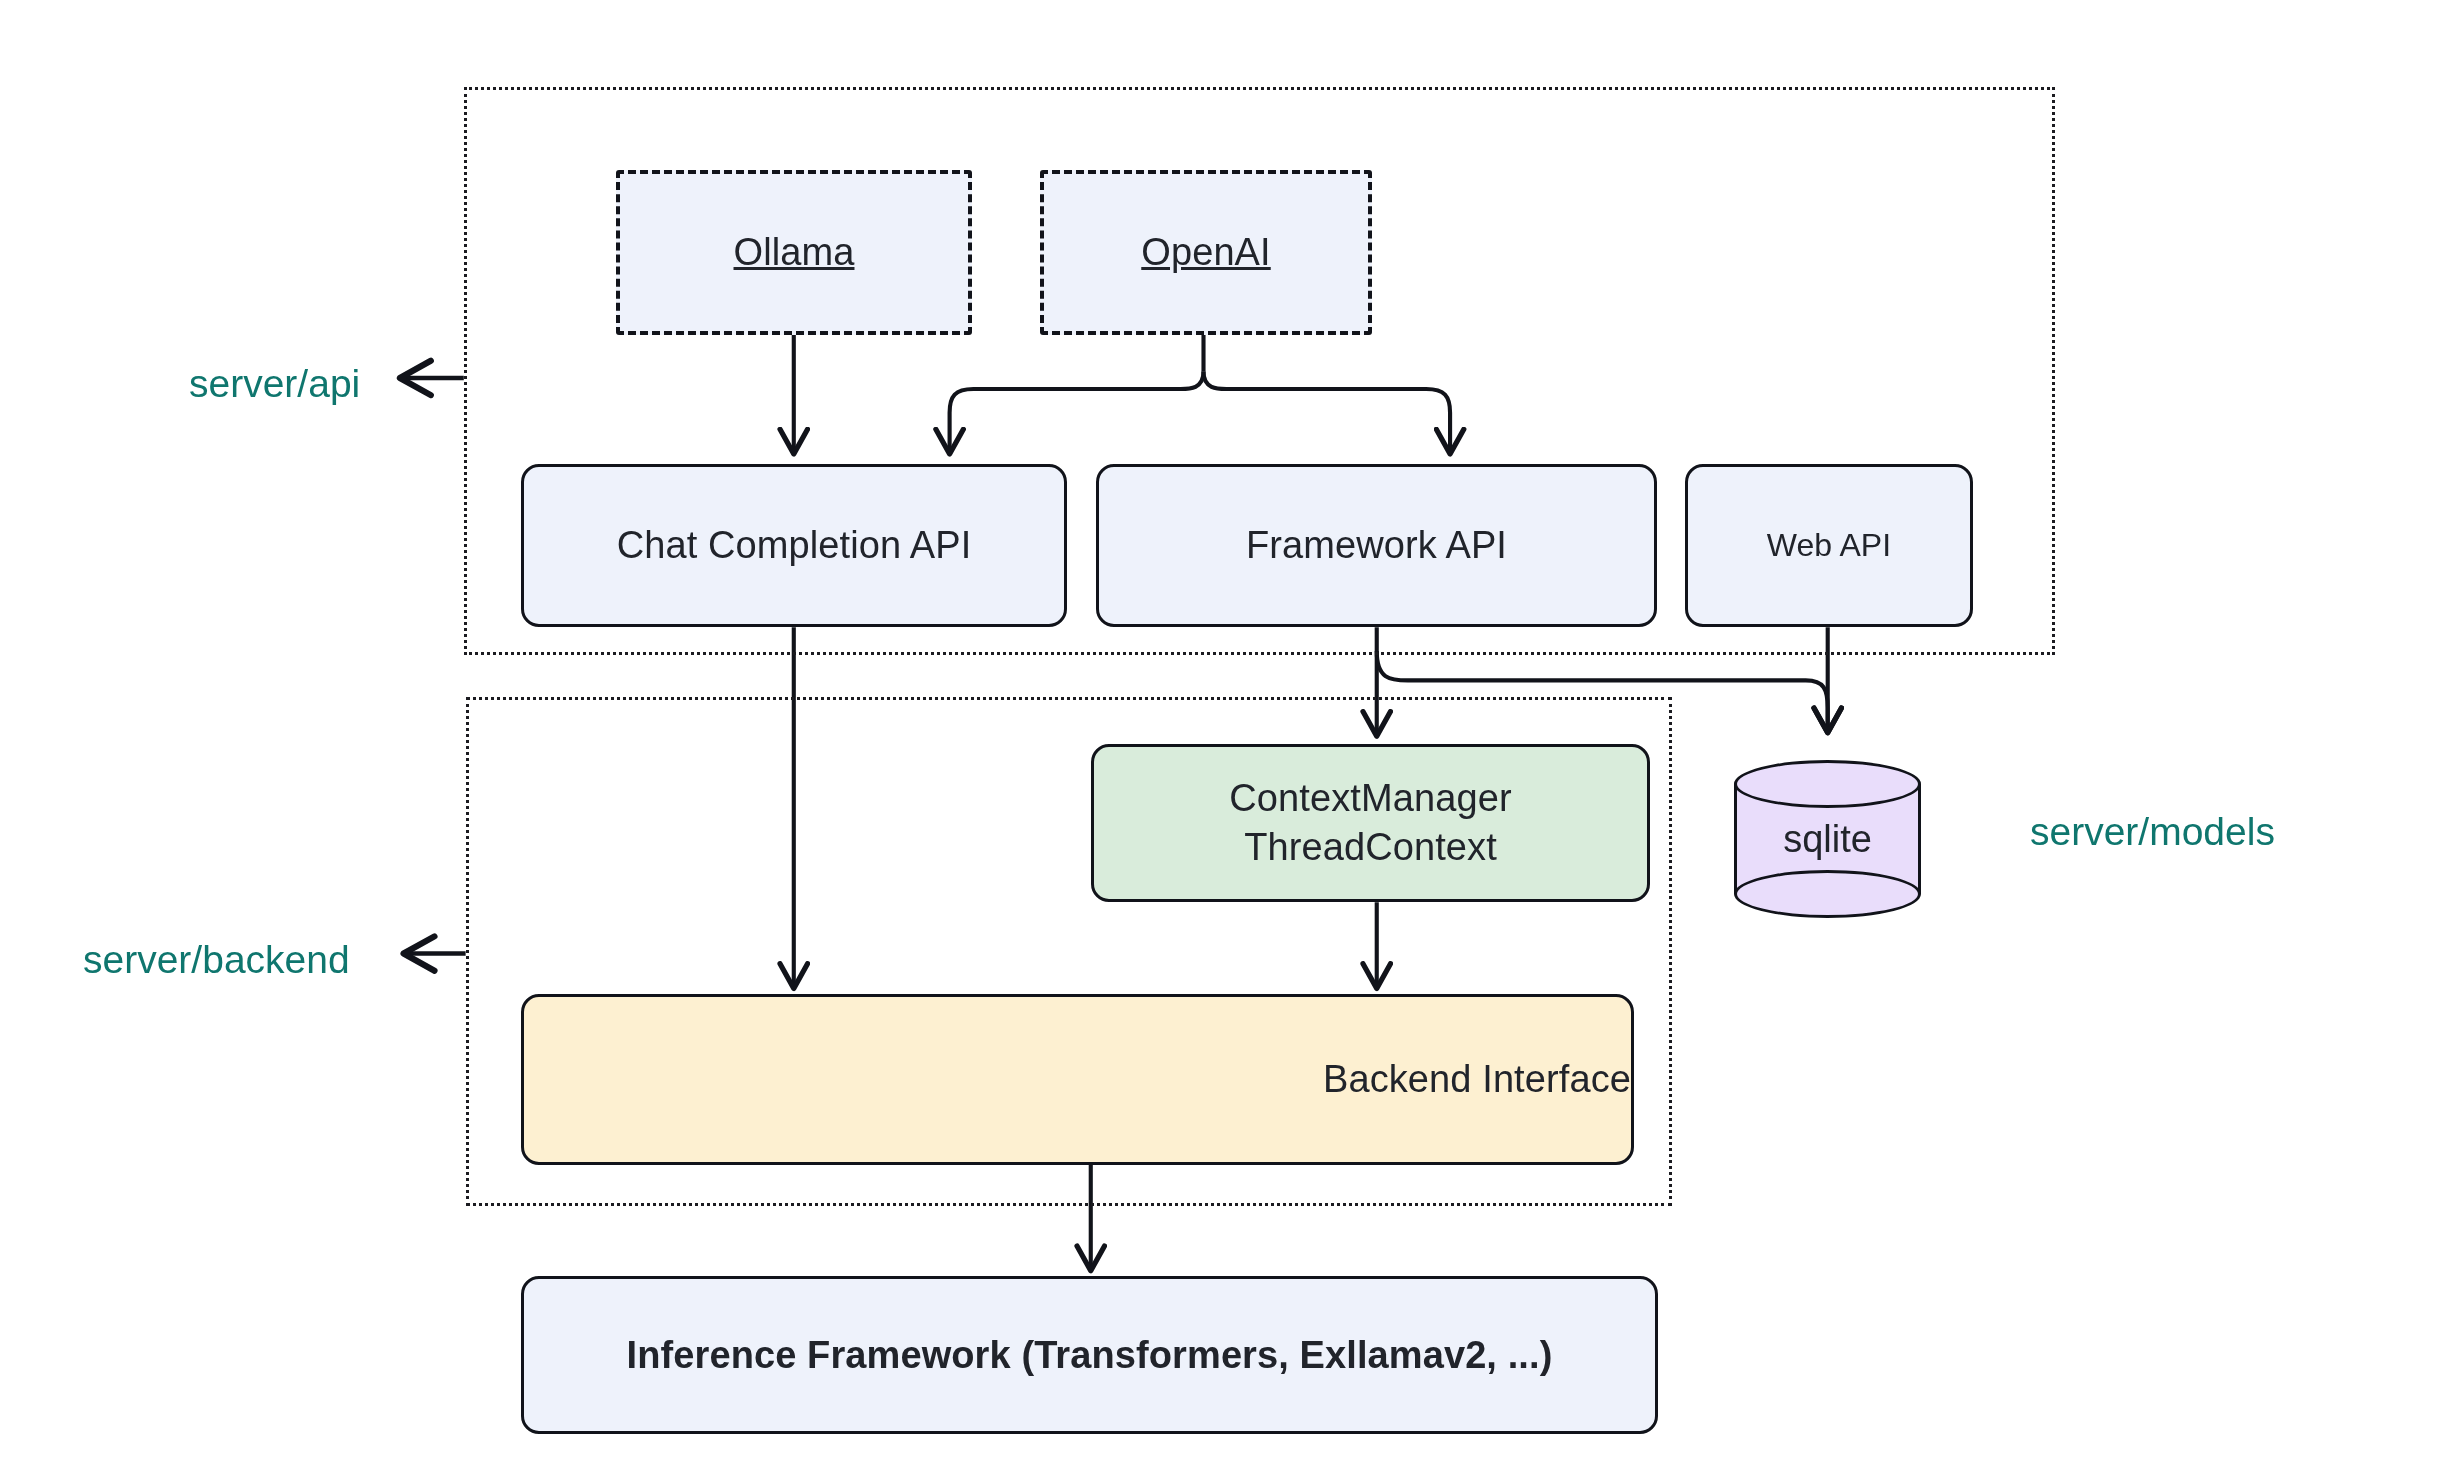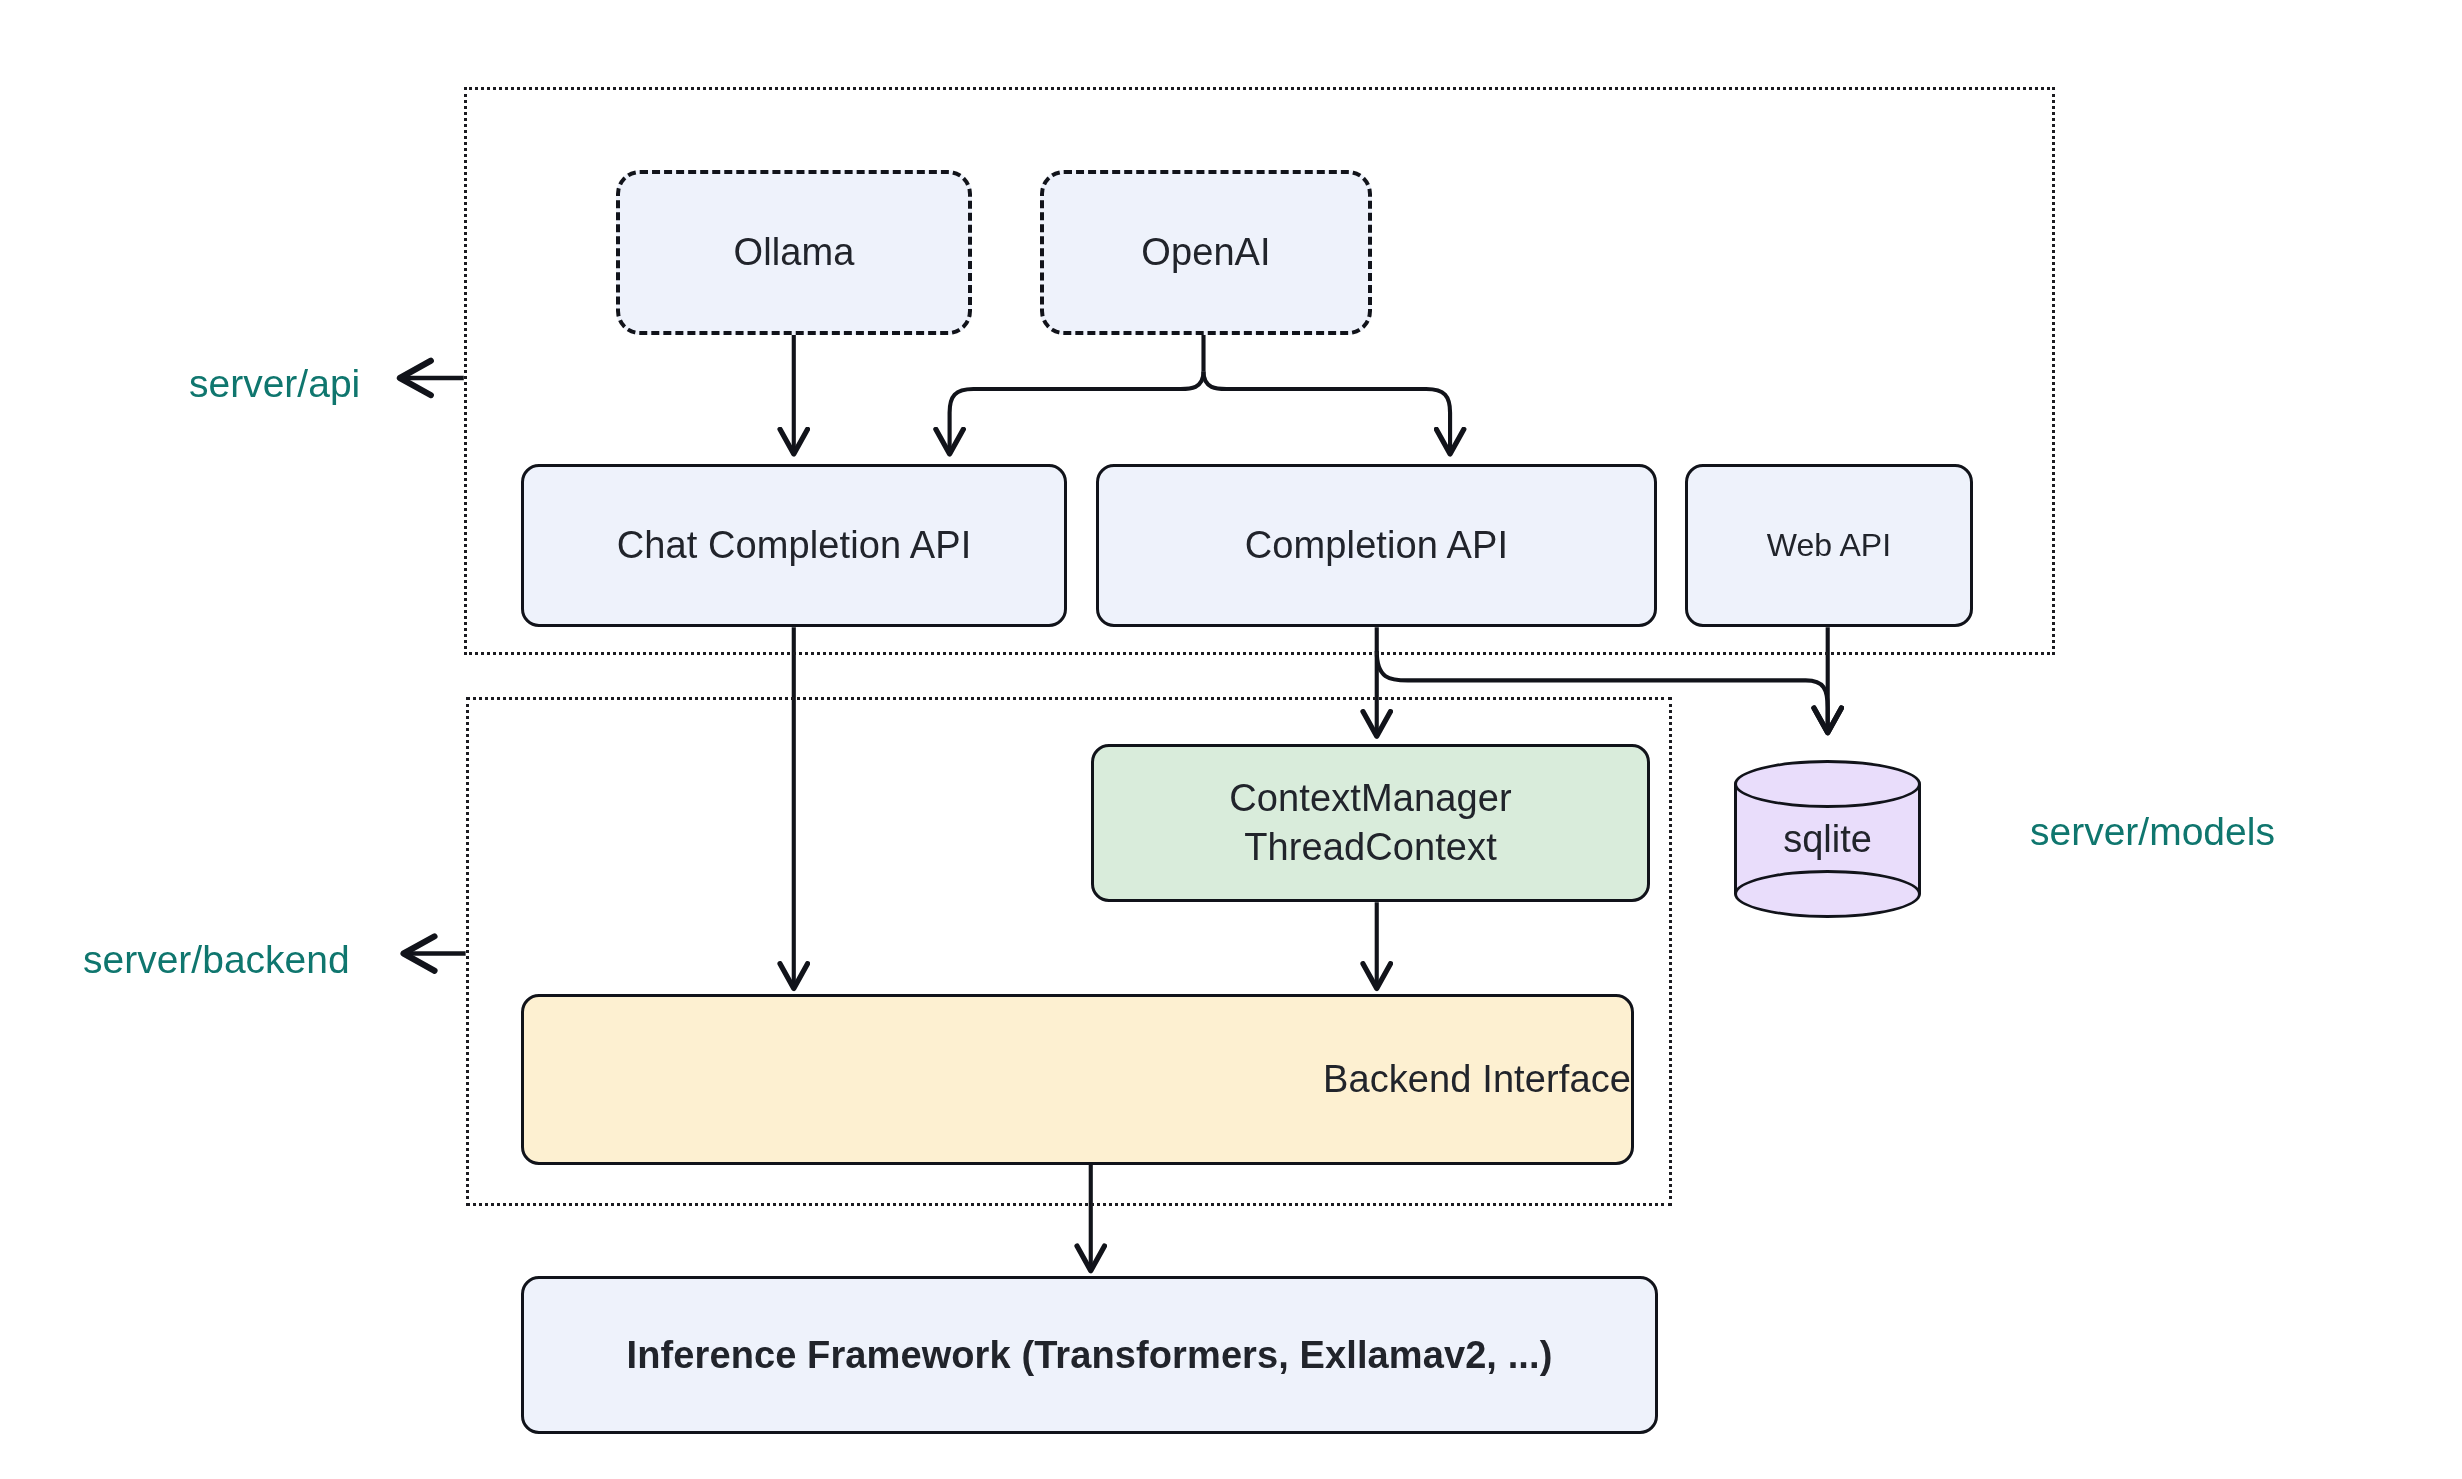--- a/index.html
+++ b/index.html
@@ -45,21 +45,22 @@
     text-align: center;
     color: #21242b;
     border-radius: 18px;
     border: 3.7px solid #11131a;
     line-height: 1.28;
     letter-spacing: 0.1px;
   }
   .node.dashed {
     border-style: dashed;
     border-width: 4.6px;
-    border-radius: 24px;
+    border-radius: 3px;
+    text-decoration: underline;
   }
   .fill-blue   { background: #eef2fb; }
   .fill-green  { background: #d9ecdb; }
   .fill-yellow { background: #fdf0d1; }
 
   .node .label {
     display: block;
     width: 100%;
     white-space: pre-line;
   }
@@ -180,21 +181,21 @@
 
   <div class="node dashed fill-blue" style="left:1040px; top:170px; width:332px; height:165px; font-size:38px;">
     <span class="label">OpenAI</span>
   </div>
 
   <div class="node fill-blue" style="left:521px; top:464px; width:546px; height:163px; font-size:38px;">
     <span class="label">Chat Completion API</span>
   </div>
 
   <div class="node fill-blue" style="left:1096px; top:464px; width:561px; height:163px; font-size:38px;">
-    <span class="label">Completion API</span>
+    <span class="label">Framework API</span>
   </div>
 
   <div class="node fill-blue" style="left:1685px; top:464px; width:288px; height:163px; font-size:32px;">
     <span class="label">Web API</span>
   </div>
 
   <div class="node fill-green" style="left:1091px; top:744px; width:559px; height:158px; font-size:38px;align-items:center;">
     <span class="label">ContextManager
 ThreadContext</span>
   </div>

